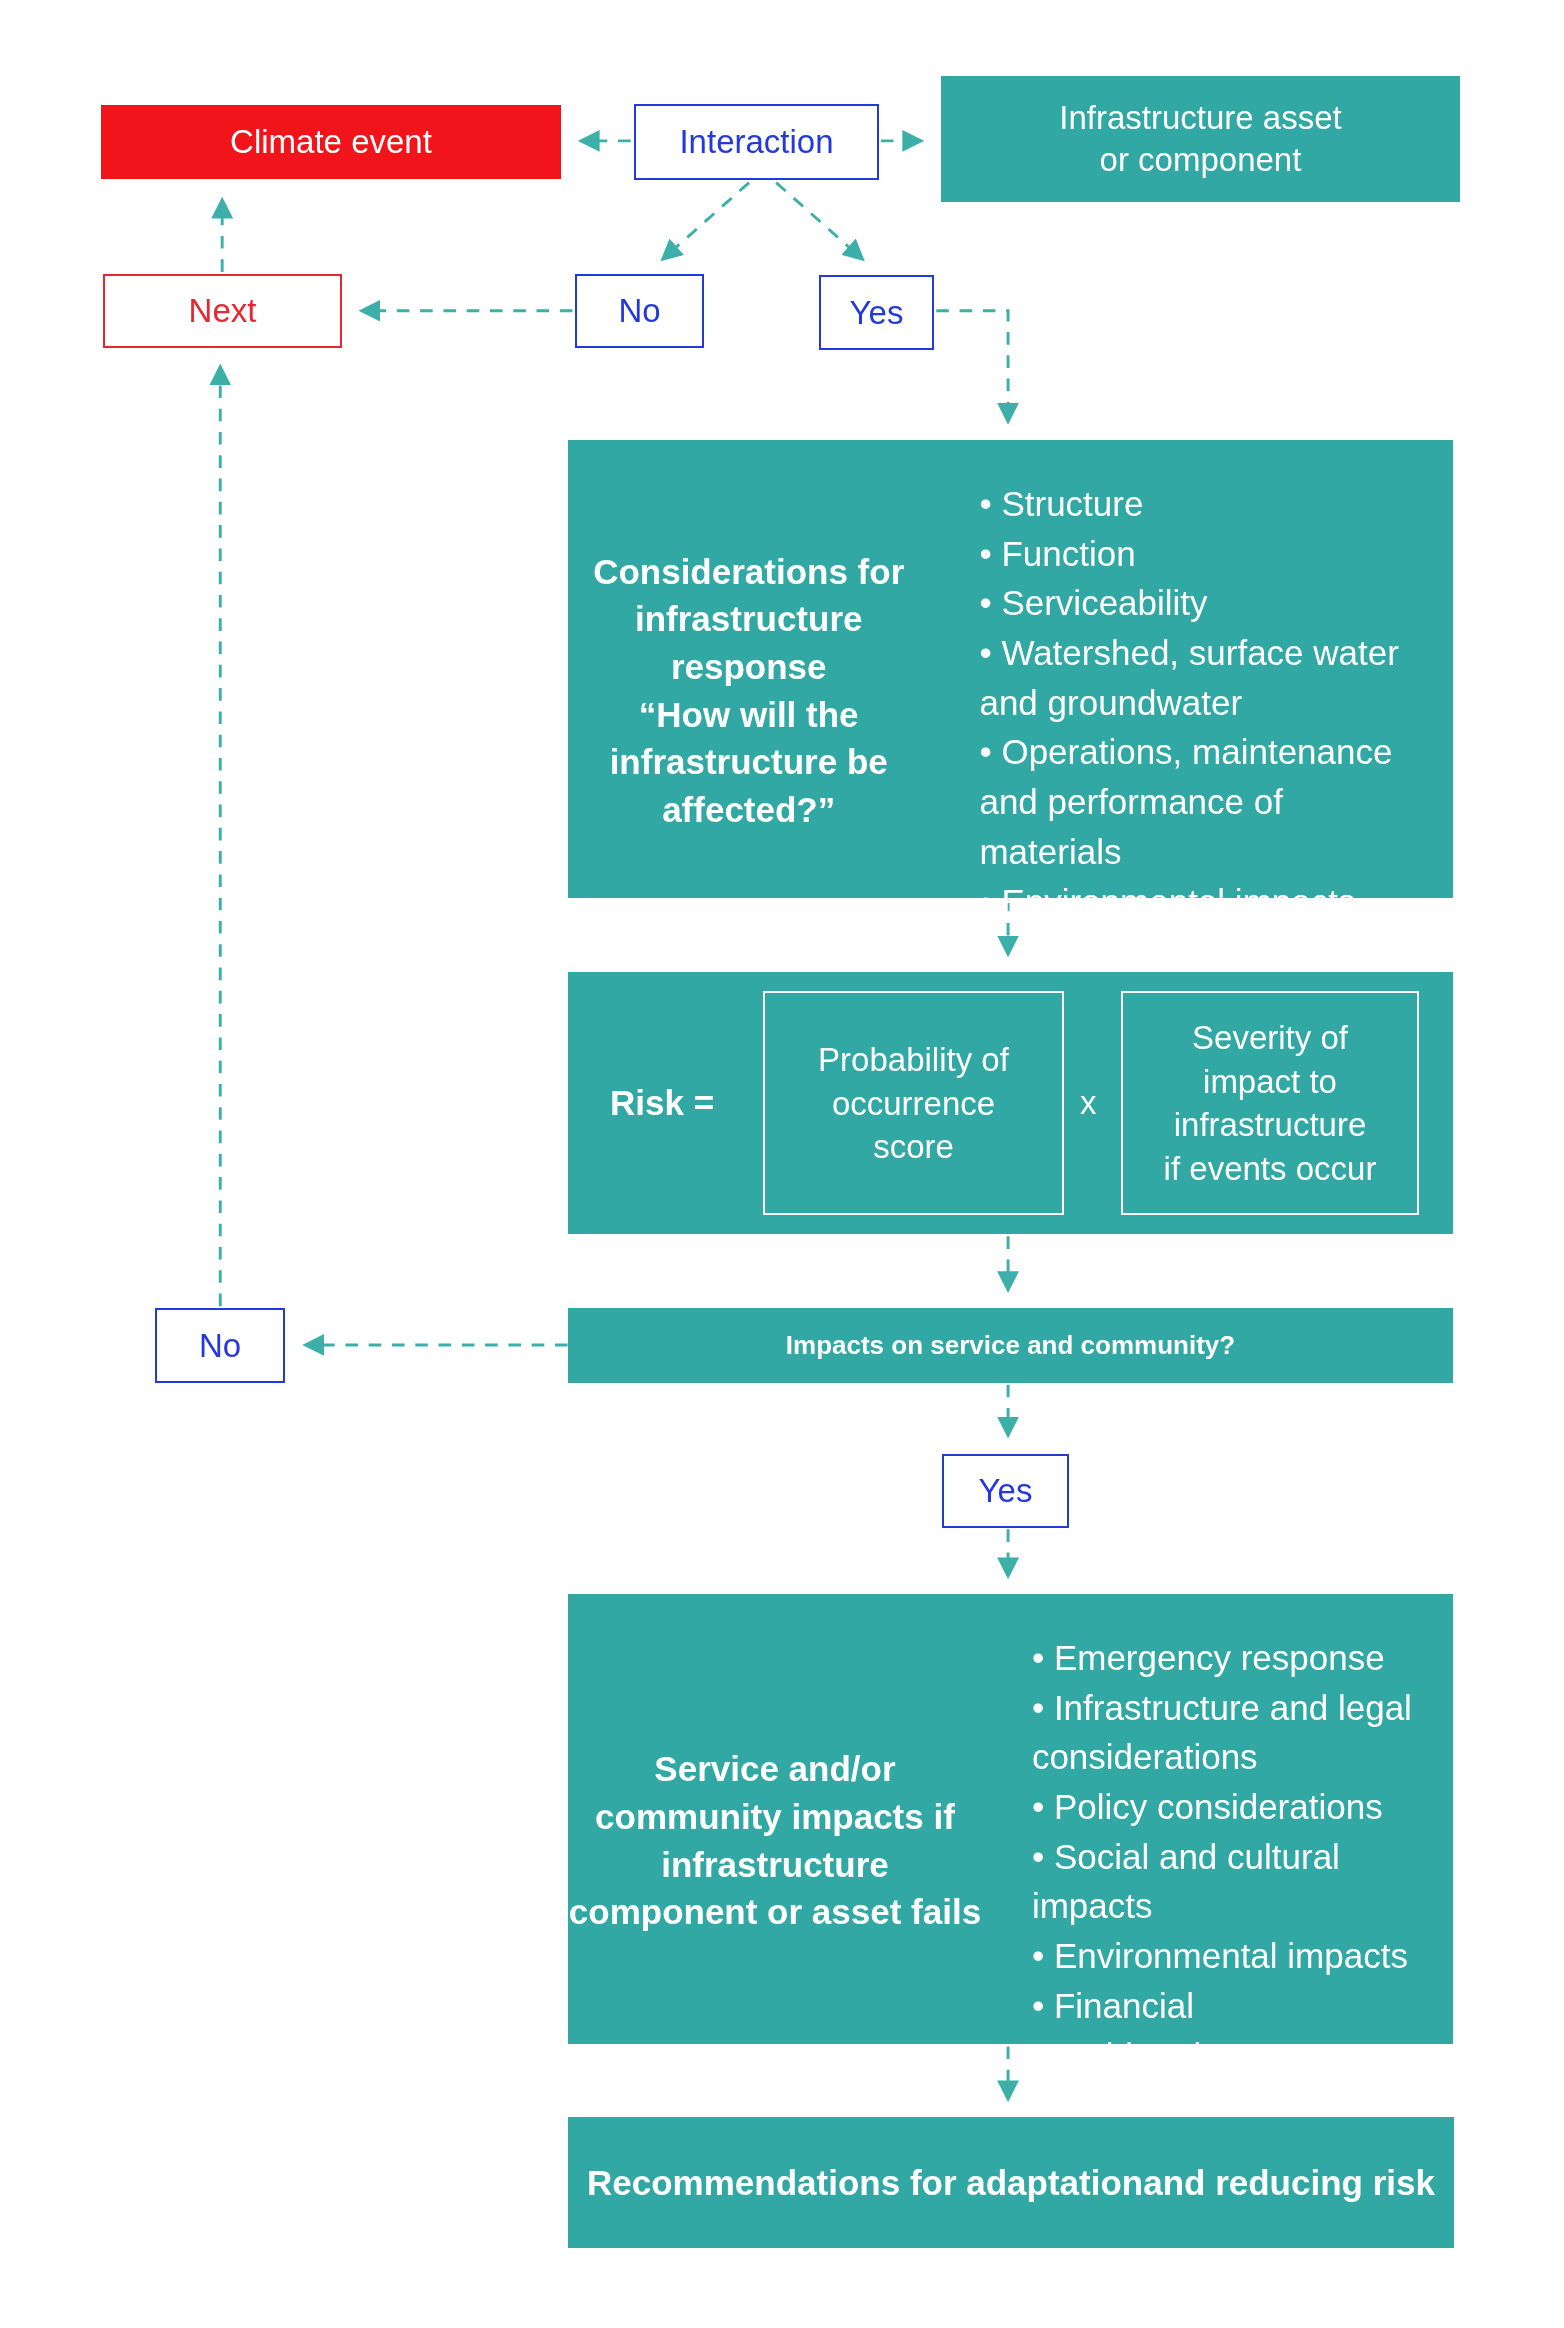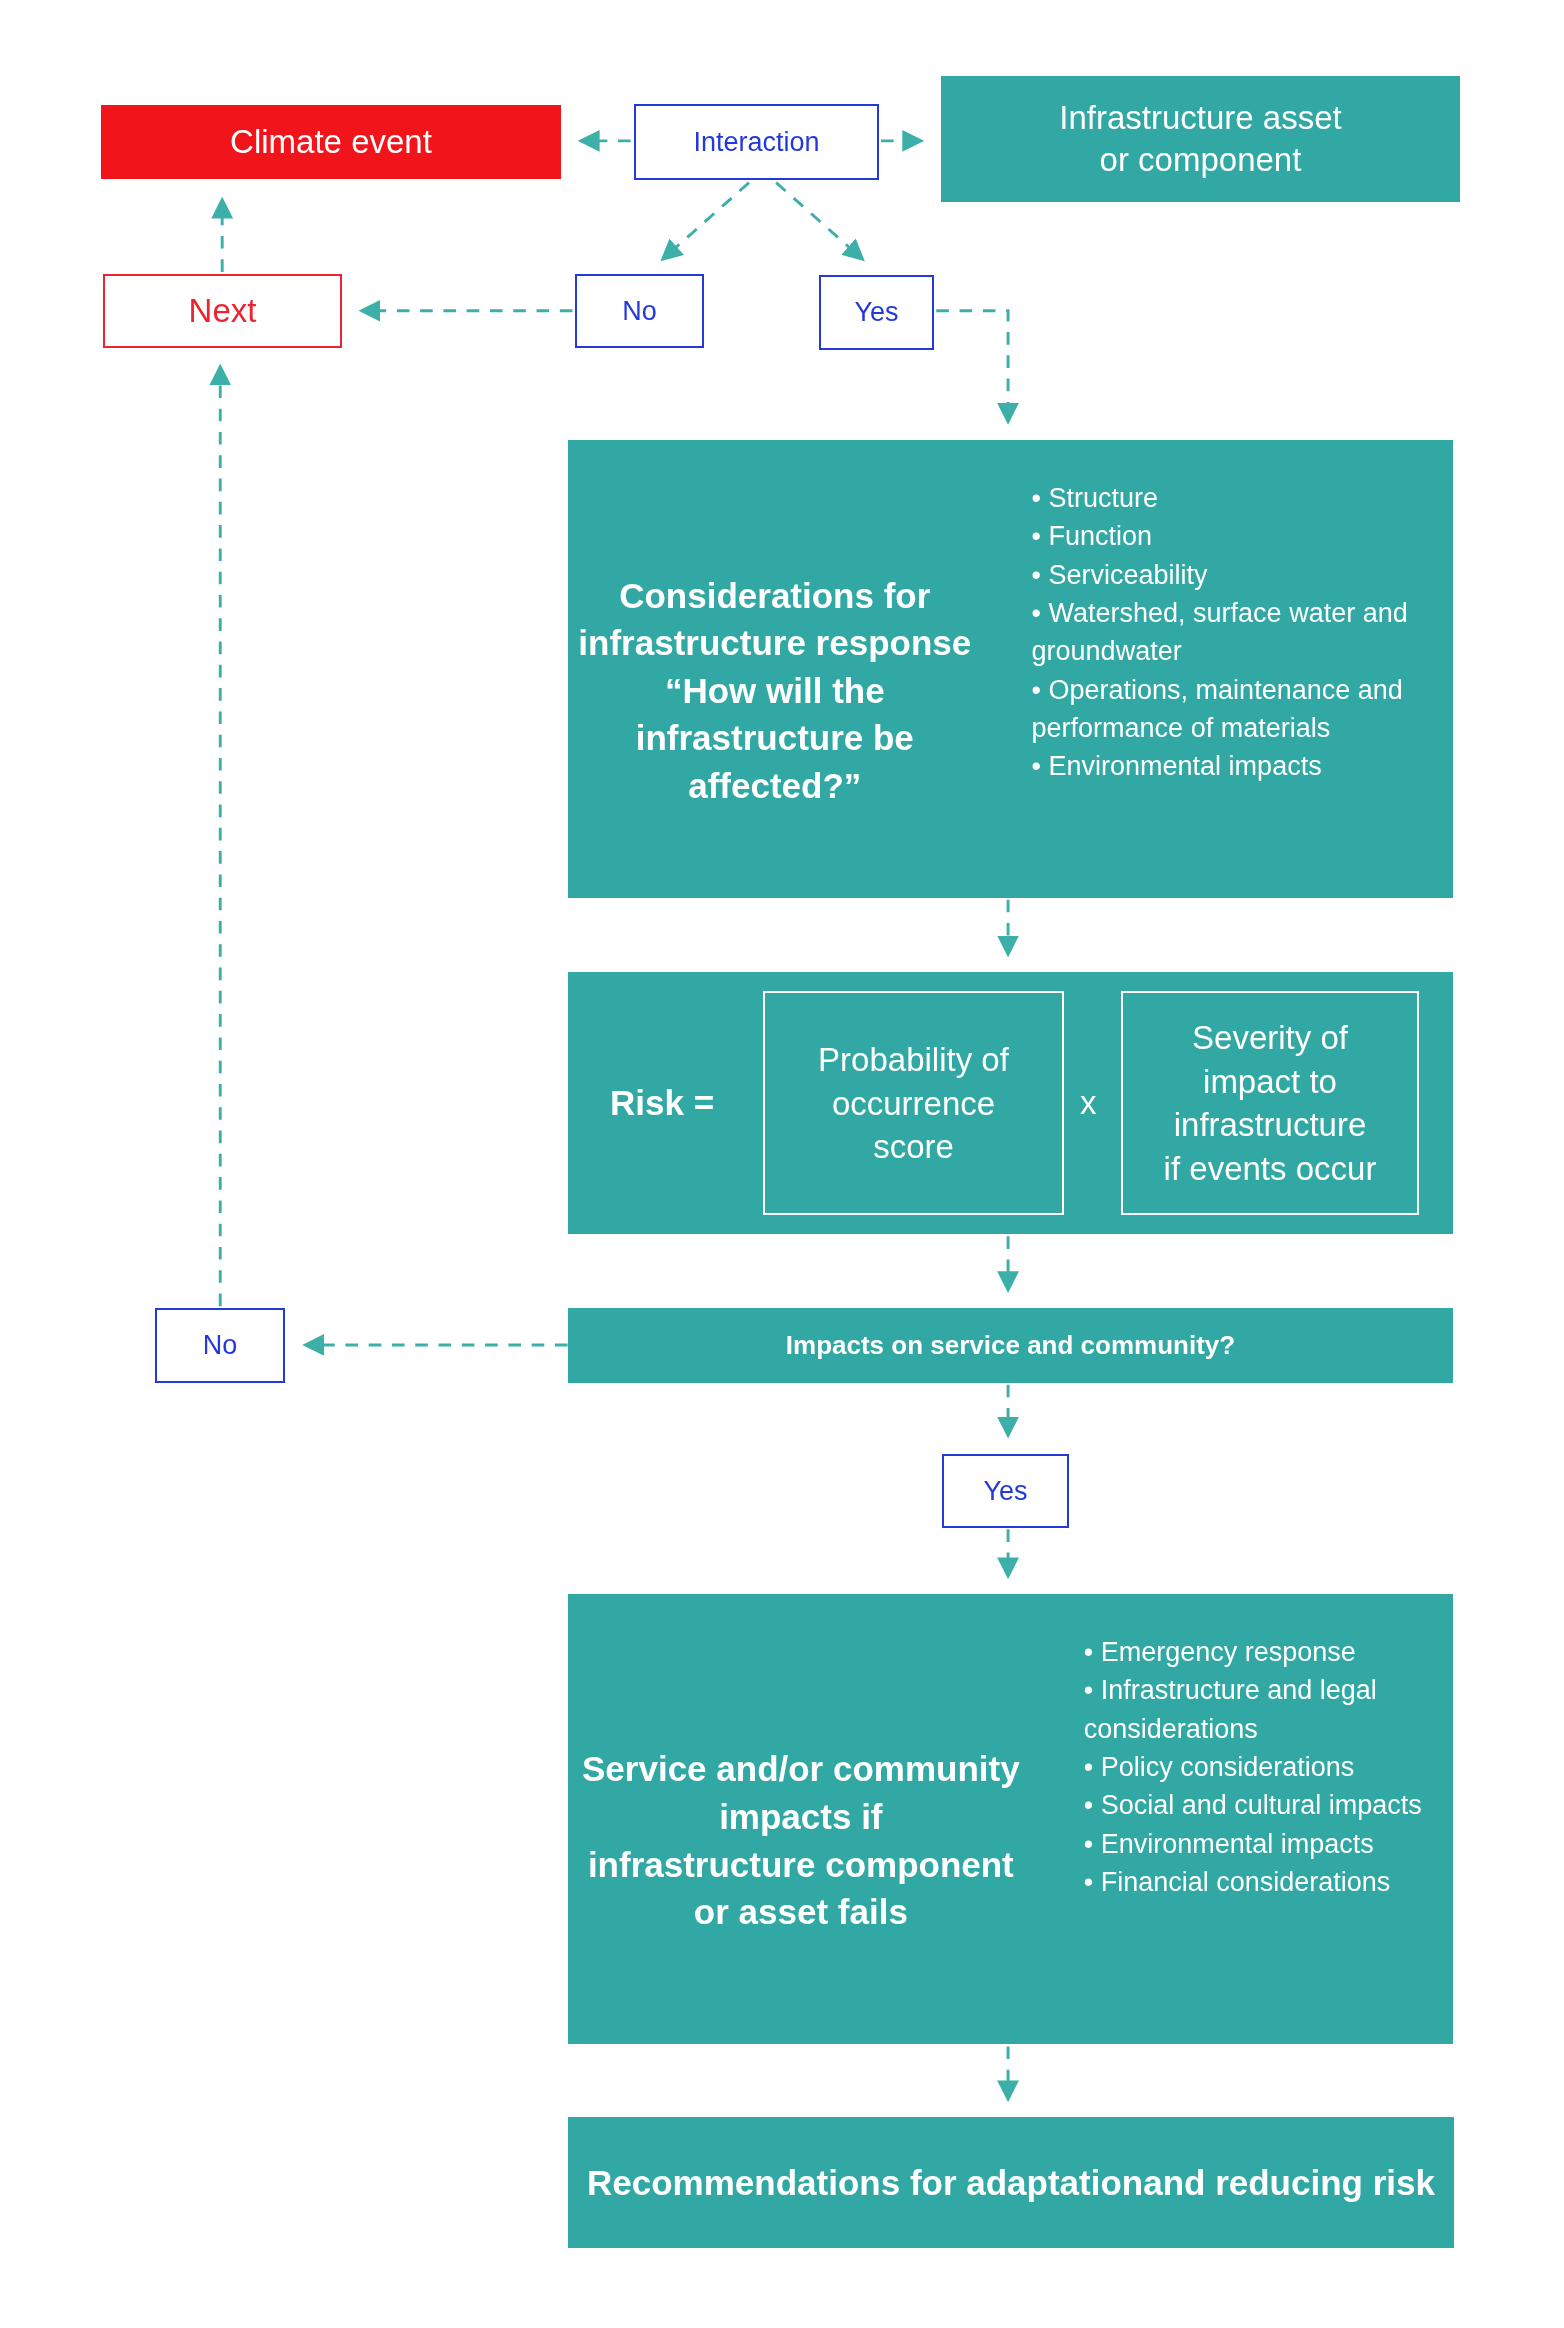--- a/index.html
+++ b/index.html
@@ -19,23 +19,23 @@
   .node{
     position:absolute;box-sizing:border-box;
     display:flex;align-items:center;justify-content:center;
     text-align:center;
   }
   .teal-fill{background:var(--teal);color:var(--white);}
   .outline-blue{background:var(--white);border:2.9px solid var(--blue);color:var(--blue);}
   .outline-red{background:var(--white);border:2.9px solid var(--red-outline);color:var(--red-outline);}
   .red-fill{background:var(--red);color:var(--white);}
   .lbl-lg{font-size:33px;font-weight:500;line-height:1.28;}
-  .lbl-blue{font-size:27px;font-weight:500;}
+  .lbl-blue{font-size:33px;font-weight:500;}
   .title{font-size:35px;font-weight:600;line-height:1.36;text-align:center;}
-  .bullets{list-style:none;margin:0;padding:0;text-align:left;font-size:27px;line-height:1.42;font-weight:400;}
+  .bullets{list-style:none;margin:0;padding:0;text-align:left;font-size:35px;line-height:1.42;font-weight:400;}
   .bullets li::before{content:"\2022\00a0";}
   .bigbox{flex-direction:row;justify-content:space-between;}
   .bigbox .title{margin-top:43px;}
   .bigbox .bullets{margin-top:39px;align-self:flex-start;margin-left:50px;margin-right:29px;}
   .inner-white{
     position:absolute;box-sizing:border-box;border:2.9px solid var(--white);
     display:flex;align-items:center;justify-content:center;text-align:center;
     color:var(--white);font-size:33px;line-height:1.32;font-weight:500;
   }
   .risk-label{position:absolute;color:var(--white);font-size:35px;font-weight:600;}

